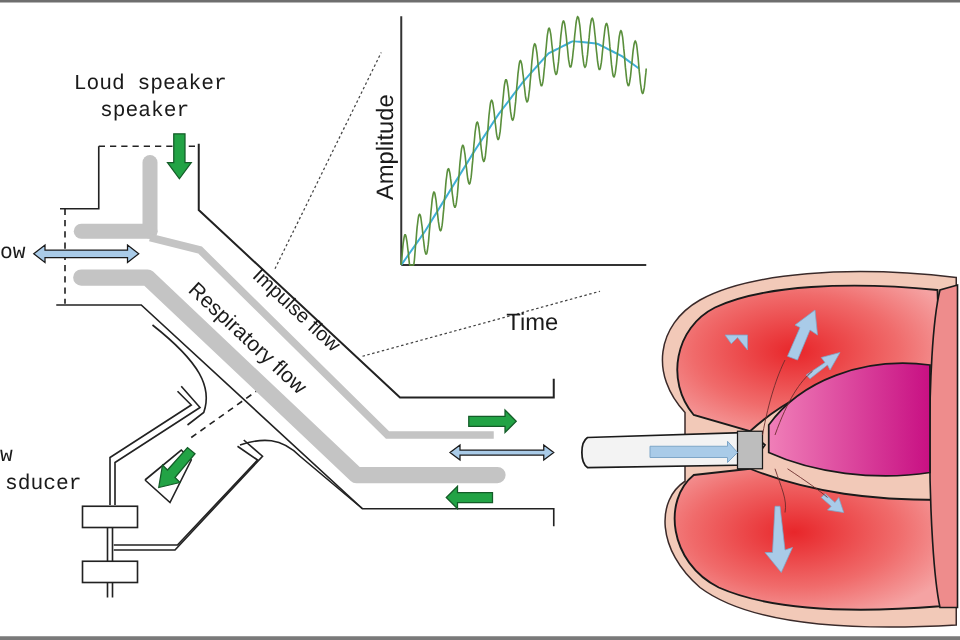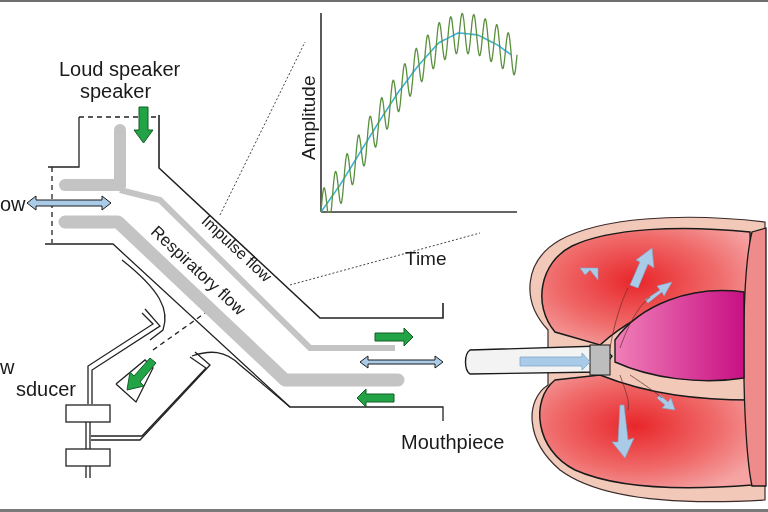--- a/index.html
+++ b/index.html
@@ -1,21 +1,21 @@
 <!DOCTYPE html>
 <html><head>
   <meta charset="utf-8">
   <style>
     html, body { margin: 0; padding: 0; background: #ffffff; }
     body { width: 768px; height: 512px; position: relative; overflow: hidden; }
     #stage { position: absolute; left: 0; top: 0; width: 768px; height: 512px; }
     .frame-line-top { position: absolute; left: 0; top: 0; width: 768px; height: 2px; background: #6e6e6e; }
     .frame-line-bottom { position: absolute; left: 0; top: 509px; width: 768px; height: 3px; background: #7a7a7a; }
     .lbl { position: absolute; font-family: "Liberation Sans", sans-serif; color: #1a1a1a; white-space: nowrap; }
-    .lbl-md { font-size: 20px; }
+    .lbl-md { font-size: 17px; font-family: Liberation Mono, monospace; }
     .lbl-lg { font-size: 19px; margin-top: 30px; }
     .rot-impulse { transform-origin: left top; transform: rotate(43deg); font-size: 16px; }
     .rot-resp { transform-origin: left top; transform: rotate(43deg); font-size: 17px; }
     .rot-amp { transform-origin: left top; transform: rotate(-90deg); font-size: 19px; }
   </style>
 </head>
 <body>
 
 <div id="stage">
   <div class="frame-line-top"></div>
@@ -112,19 +112,18 @@
         <path d="M610 348 C615 320, 622 300, 628 288 M620 348 C630 320, 640 305, 650 297"></path>
         <path d="M620 375 C625 390, 630 400, 628 410 M630 375 C645 385, 655 392, 662 398"></path>
       </g>
     </g>
   </svg>
 
   <div class="lbl lbl-md" style="left:59px;top:58px;">Loud speaker</div>
   <div class="lbl lbl-md" style="left:80px;top:80px;">speaker</div>
   <div class="lbl lbl-md" style="left:0px;top:193px;">ow</div>
   <div class="lbl lbl-md" style="left:0px;top:356px;">w</div>
-  <div class="lbl lbl-md" style="left:16px;top:378px;">sducer</div>
+  <div class="lbl lbl-md" style="left:4px;top:378px;">sducer</div>
   <div class="lbl rot-impulse" style="left:210px;top:212px;">Impulse flow</div>
   <div class="lbl rot-resp" style="left:160px;top:222px;">Respiratory flow</div>
-  <div class="lbl lbl-md" style="left:401px;top:431px;">Mouthpiece</div>
   <div class="lbl lbl-lg" style="left:405px;top:218px;">Time</div>
   <div class="lbl rot-amp" style="left:298px;top:160px;">Amplitude</div>
 </div>
 
 </body></html>

